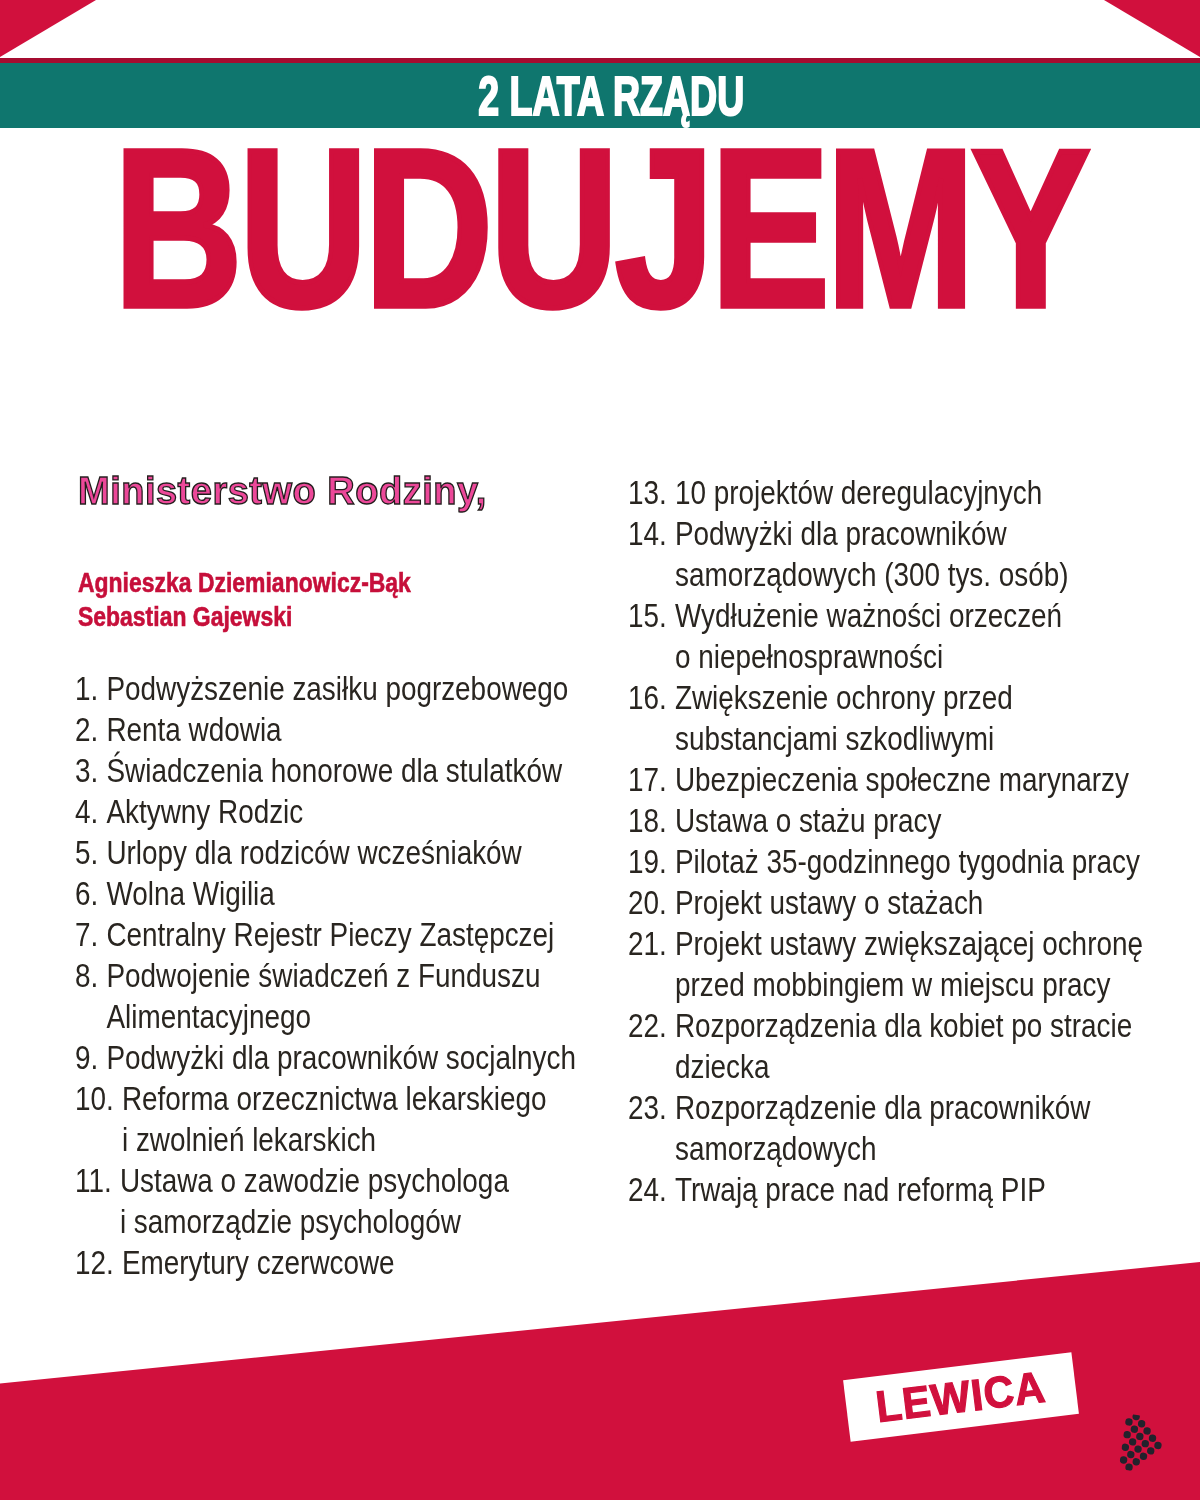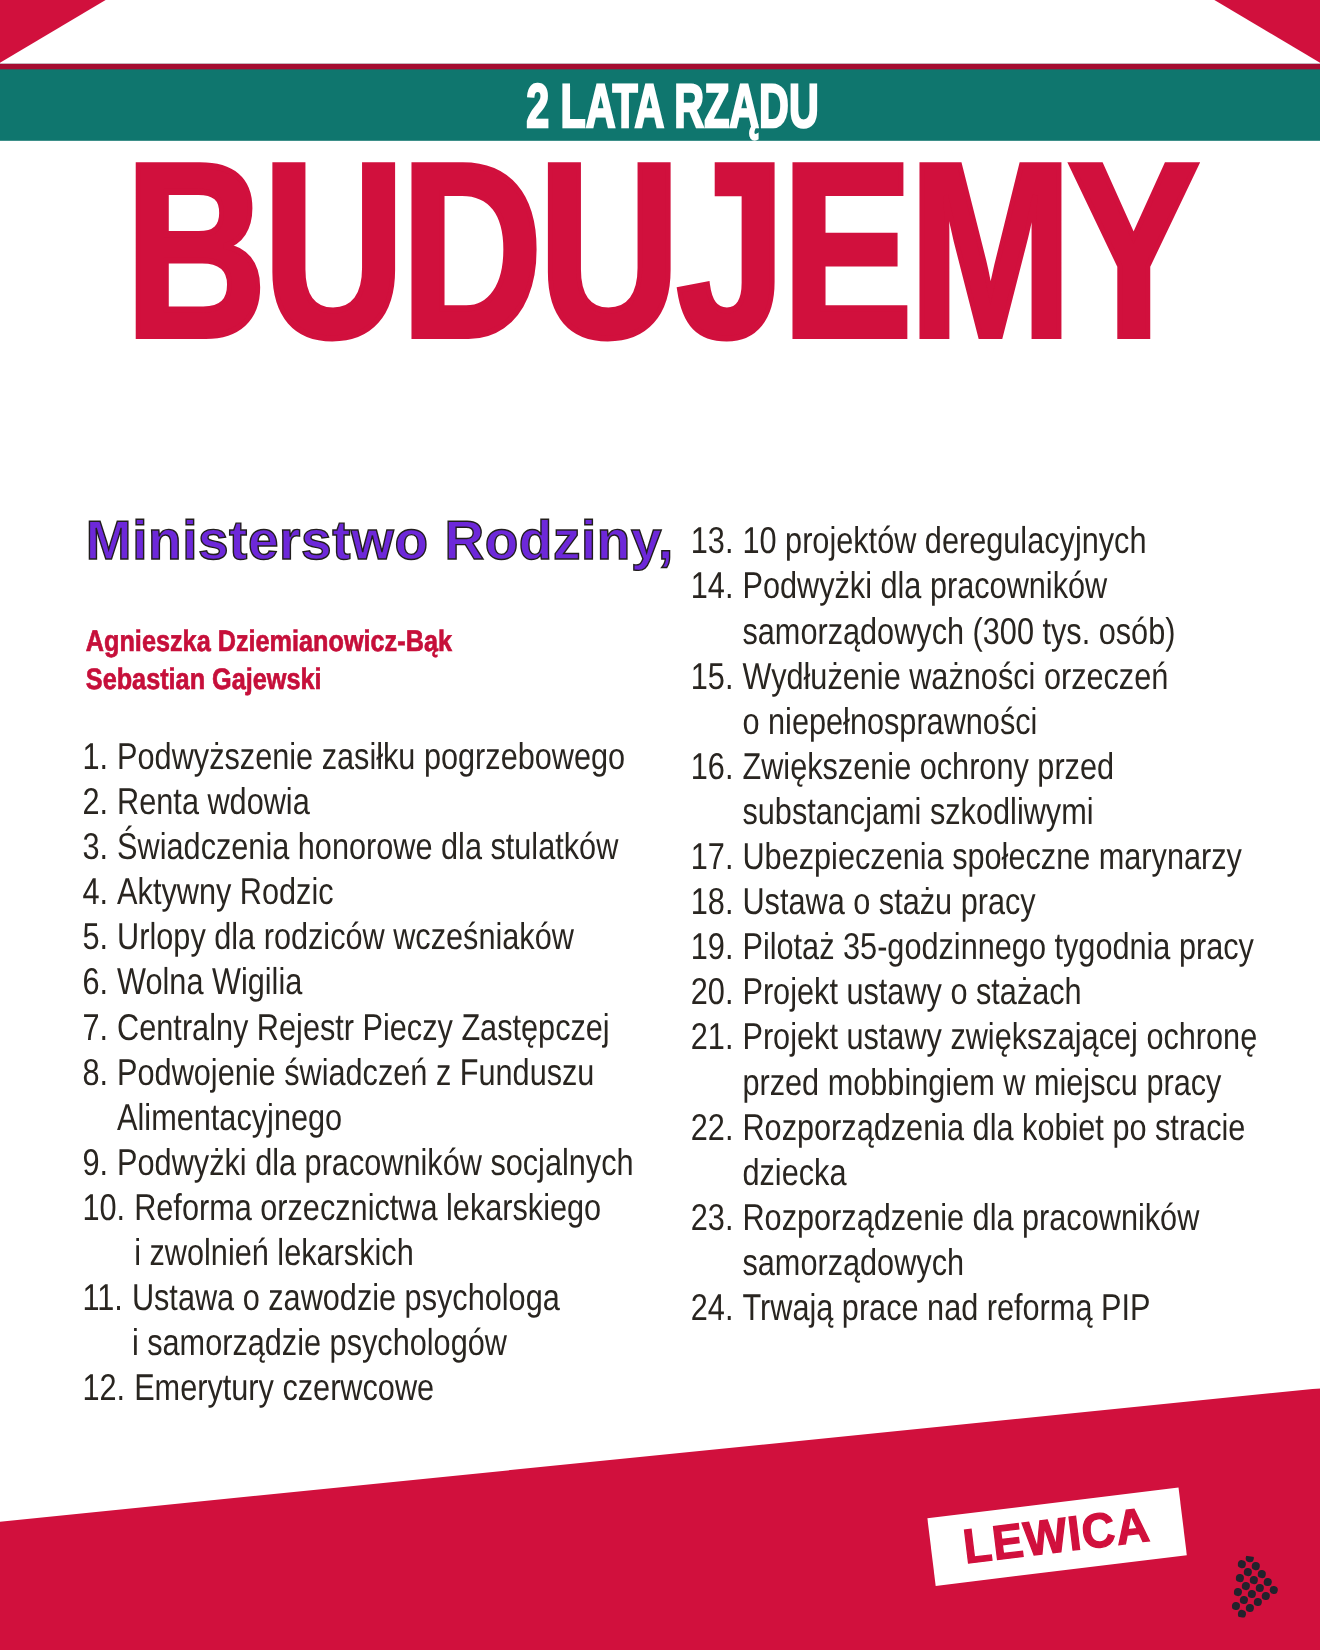--- a/index.html
+++ b/index.html
@@ -24,22 +24,22 @@
   .title1,.title2{position:absolute;left:0;width:1200px;text-align:center;margin:0;}
   .title1{top:115px;text-align:center;}
   .title2{top:315px;}
   .title1 span,.title2 span{display:inline-block;color:#d1103d;font-weight:700;line-height:1;
         white-space:nowrap;-webkit-text-stroke:5px #d1103d;}
   .title1 span{font-size:205px;letter-spacing:-4px;transform:scale(0.87,1.1);transform-origin:center top;}
   .title2 span{font-size:135px;letter-spacing:-2px;-webkit-text-stroke:4px #d1103d;
         transform:scale(0.80,1.08);transform-origin:center top;}
 
   
-  .ministry-name{position:absolute;left:78px;top:468px;color:#6d28d9;font-weight:700;
-        font-size:50px;line-height:47px;-webkit-text-stroke:1.3px #211d1c;letter-spacing:0.5px;}
+  .ministry-name{position:absolute;left:78px;top:468px;color:#ec4899;font-weight:700;
+        font-size:38px;line-height:47px;-webkit-text-stroke:1.3px #211d1c;letter-spacing:0.5px;}
   .ministers{position:absolute;left:78px;top:566px;color:#c60f3a;font-weight:700;
         font-size:27px;line-height:34px;-webkit-text-stroke:0.6px #c60f3a;
         transform:scaleX(0.85);transform-origin:0 0;white-space:nowrap;}
 
   
   .col{position:absolute;color:#292520;font-size:34px;line-height:41px;
        transform:scaleX(0.82);transform-origin:0 0;}
   .col-left{left:75px;top:668px;width:700px;}
   .col-right{left:628px;top:472px;width:760px;}
   .item{display:flex;align-items:flex-start;}

